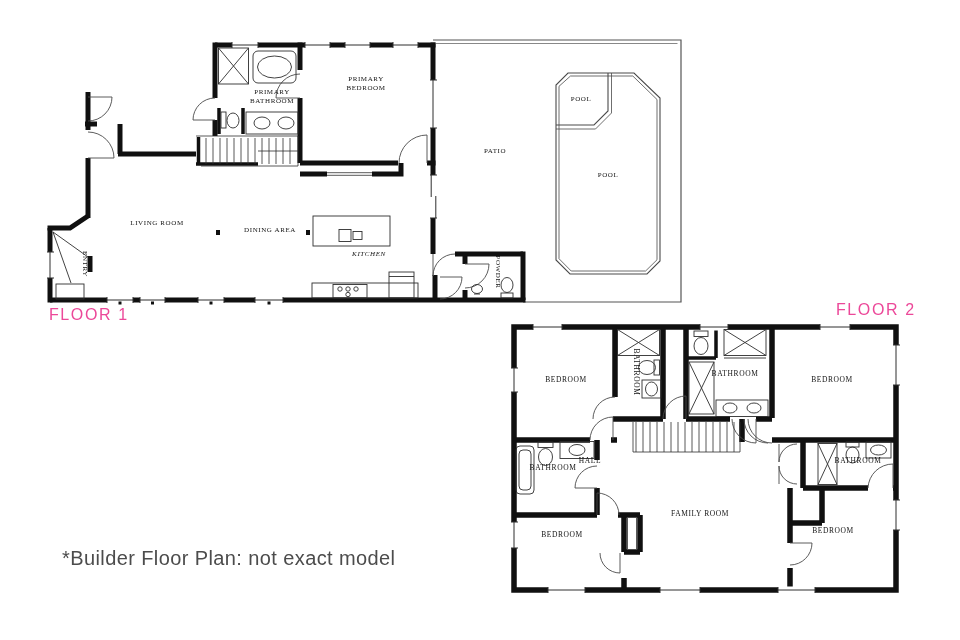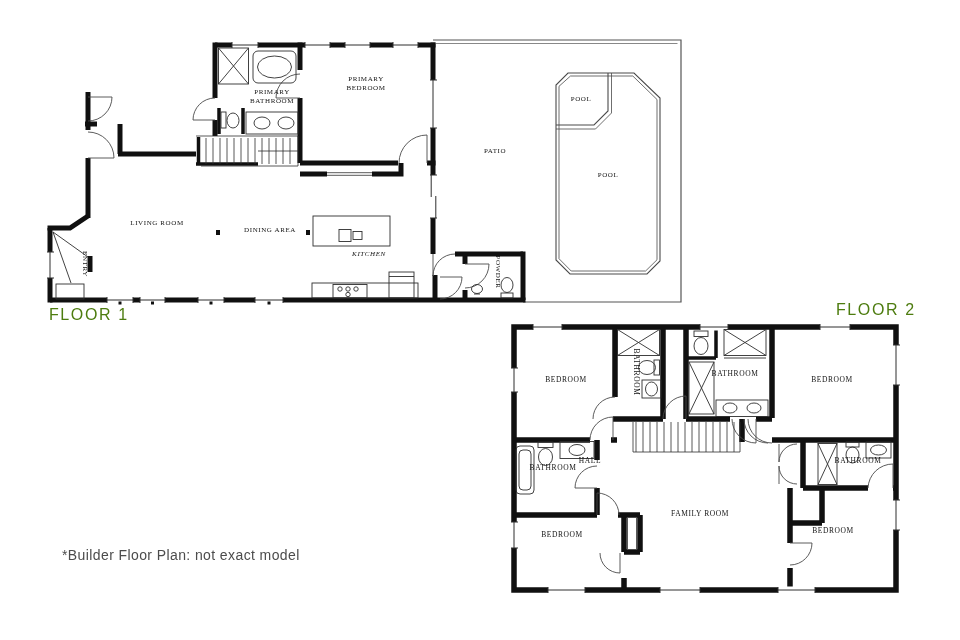--- a/index.html
+++ b/index.html
@@ -6,22 +6,22 @@
   #stage{position:relative;width:960px;height:640px;background:#ffffff;overflow:hidden;
          font-family:"Liberation Serif", serif;}
   #plan-svg{position:absolute;left:0;top:0;}
   .lbl{position:absolute;transform:translate(-50%,-50%);font-family:"Liberation Serif",serif;
        font-size:7px;letter-spacing:0.6px;color:#141414;white-space:nowrap;text-align:center;
        line-height:1.3;}
   .lbl.wrap{white-space:normal;width:58px;}
   .lbl.rot{transform:translate(-50%,-50%) rotate(90deg);}
   .lbl.f2{font-size:7.5px;}
   .floor-title{position:absolute;font-family:"Liberation Sans",sans-serif;font-size:16px;
-       letter-spacing:1.6px;color:#4d7c0f;font-weight:500;white-space:nowrap;text-align:right;}
-  .footnote{position:absolute;font-family:"Liberation Sans",sans-serif;font-size:14px;
+       letter-spacing:1.6px;color:#ec4899;font-weight:500;white-space:nowrap;text-align:right;}
+  .footnote{position:absolute;font-family:"Liberation Sans",sans-serif;font-size:20px;
        letter-spacing:0.4px;color:#4c4c4c;white-space:nowrap;}
 </style>
 </head>
 <body>
 
 <div id="stage">
 
 <svg id="plan-svg" width="960" height="640" viewBox="0 0 960 640">
 
   <g stroke-linecap="butt" fill="none">

